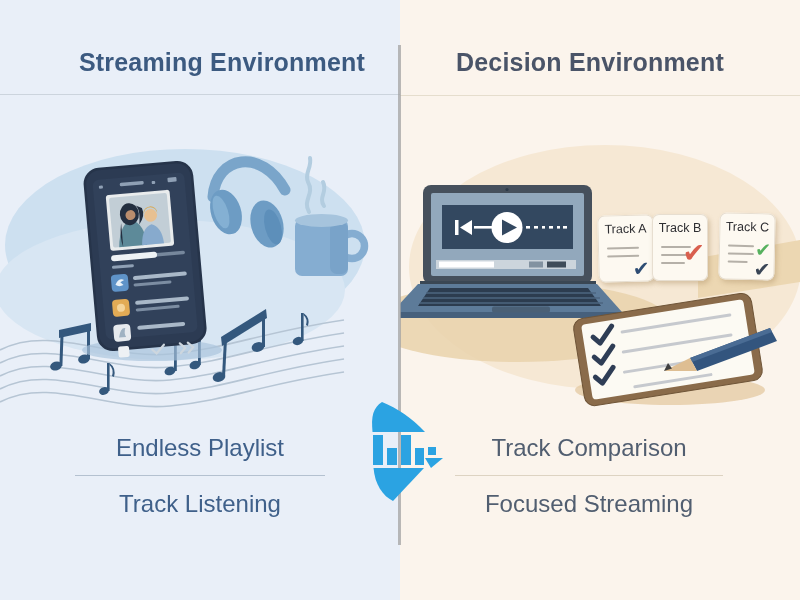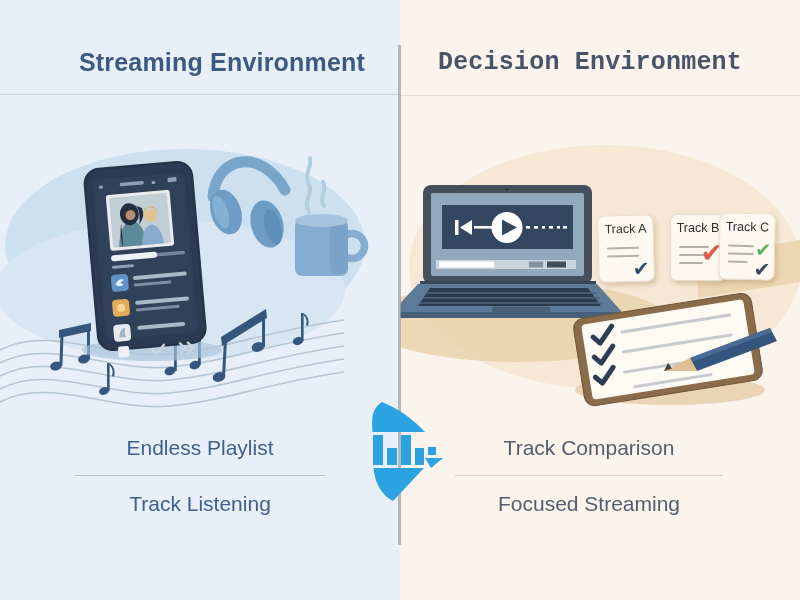--- a/index.html
+++ b/index.html
@@ -13,28 +13,28 @@
   .panel.right{left:400px;width:400px;background:var(--right-bg,#fbf4ec);}
 
   
   .v-divider{position:absolute;left:398px;top:45px;width:3px;height:500px;
              background:var(--divider-gray,#a3a3a3);opacity:.75;}
 
   
   .panel-title{position:absolute;top:48px;left:0;width:100%;text-align:center;
                font-size:25px;font-weight:700;letter-spacing:.2px;}
   .left-title{color:var(--left-title,#3c5a80);padding-left:44px;width:calc(100% - 44px);}
-  .right-title{color:var(--right-title,#4a5468);padding-right:20px;width:calc(100% - 20px);font-family:Liberation Mono, monospace;}
+  .right-title{color:var(--right-title,#4a5468);padding-right:20px;width:calc(100% - 20px);}
   .title-rule{position:absolute;height:1px;width:100%;left:0;}
   .left-rule{top:94px;background:#ccd4dd;}
   .right-rule{top:95px;background:#e5ddcd;}
 
   
   .caption-block{position:absolute;left:0;width:100%;top:433px;text-align:center;}
-  .caption{font-size:21px;font-weight:500;line-height:30px;}
+  .caption{font-size:24px;font-weight:500;line-height:30px;}
   .left-captions .caption{color:var(--left-caption,#3f608a);}
   .right-captions .caption{color:var(--right-caption,#515e70);}
   .right-captions{padding-right:30px;width:calc(100% - 22px);}
   .caption-rule{height:1px;margin:12px auto 13px auto;}
   .left-captions .caption-rule{width:250px;background:#b4c1d0;}
   .right-captions .caption-rule{width:268px;background:#ddd3c2;}
 
   
   .art{position:absolute;left:0;top:100px;width:400px;height:330px;}
 
@@ -261,21 +261,21 @@
   </div>
 
   <div class="track-card" style="left:598px;top:215px;transform:rotate(-1.5deg)">
     <div class="card-label">Track A</div>
     <div class="card-lines">
         <i style="width:32px"></i>
         <i style="width:32px"></i>
       </div>
     <span class="check navy" style="right:5px;bottom:3px;font-size:20px">✔</span>
   </div>
-  <div class="track-card" style="left:670px;top:214px">
+  <div class="track-card" style="left:652px;top:214px">
     <div class="card-label">Track B</div>
     <div class="card-lines">
         <i style="width:30px"></i>
         <i style="width:30px"></i>
         <i style="width:24px"></i>
       </div>
     <span class="check red" style="right:3px;top:26px;font-size:27px">✔</span>
   </div>
   <div class="track-card" style="left:719px;top:213px;transform:rotate(1.2deg)">
     <div class="card-label">Track C</div>

